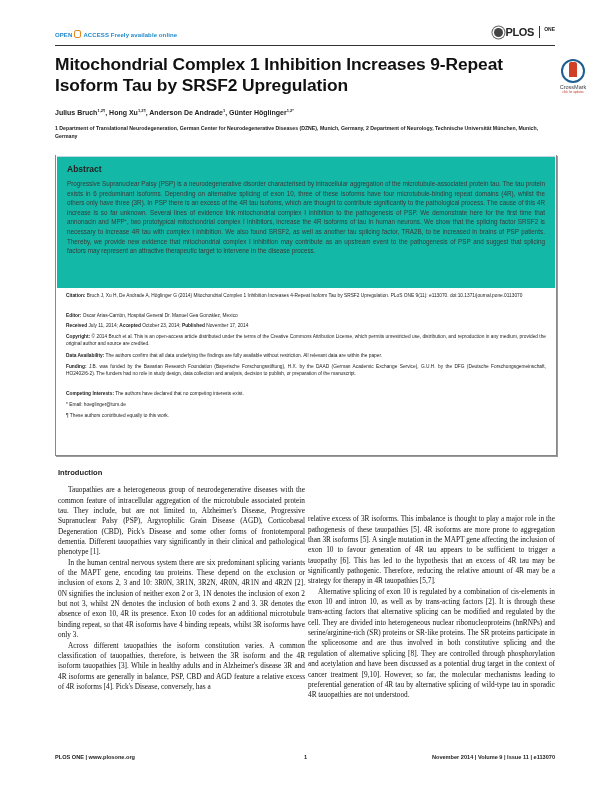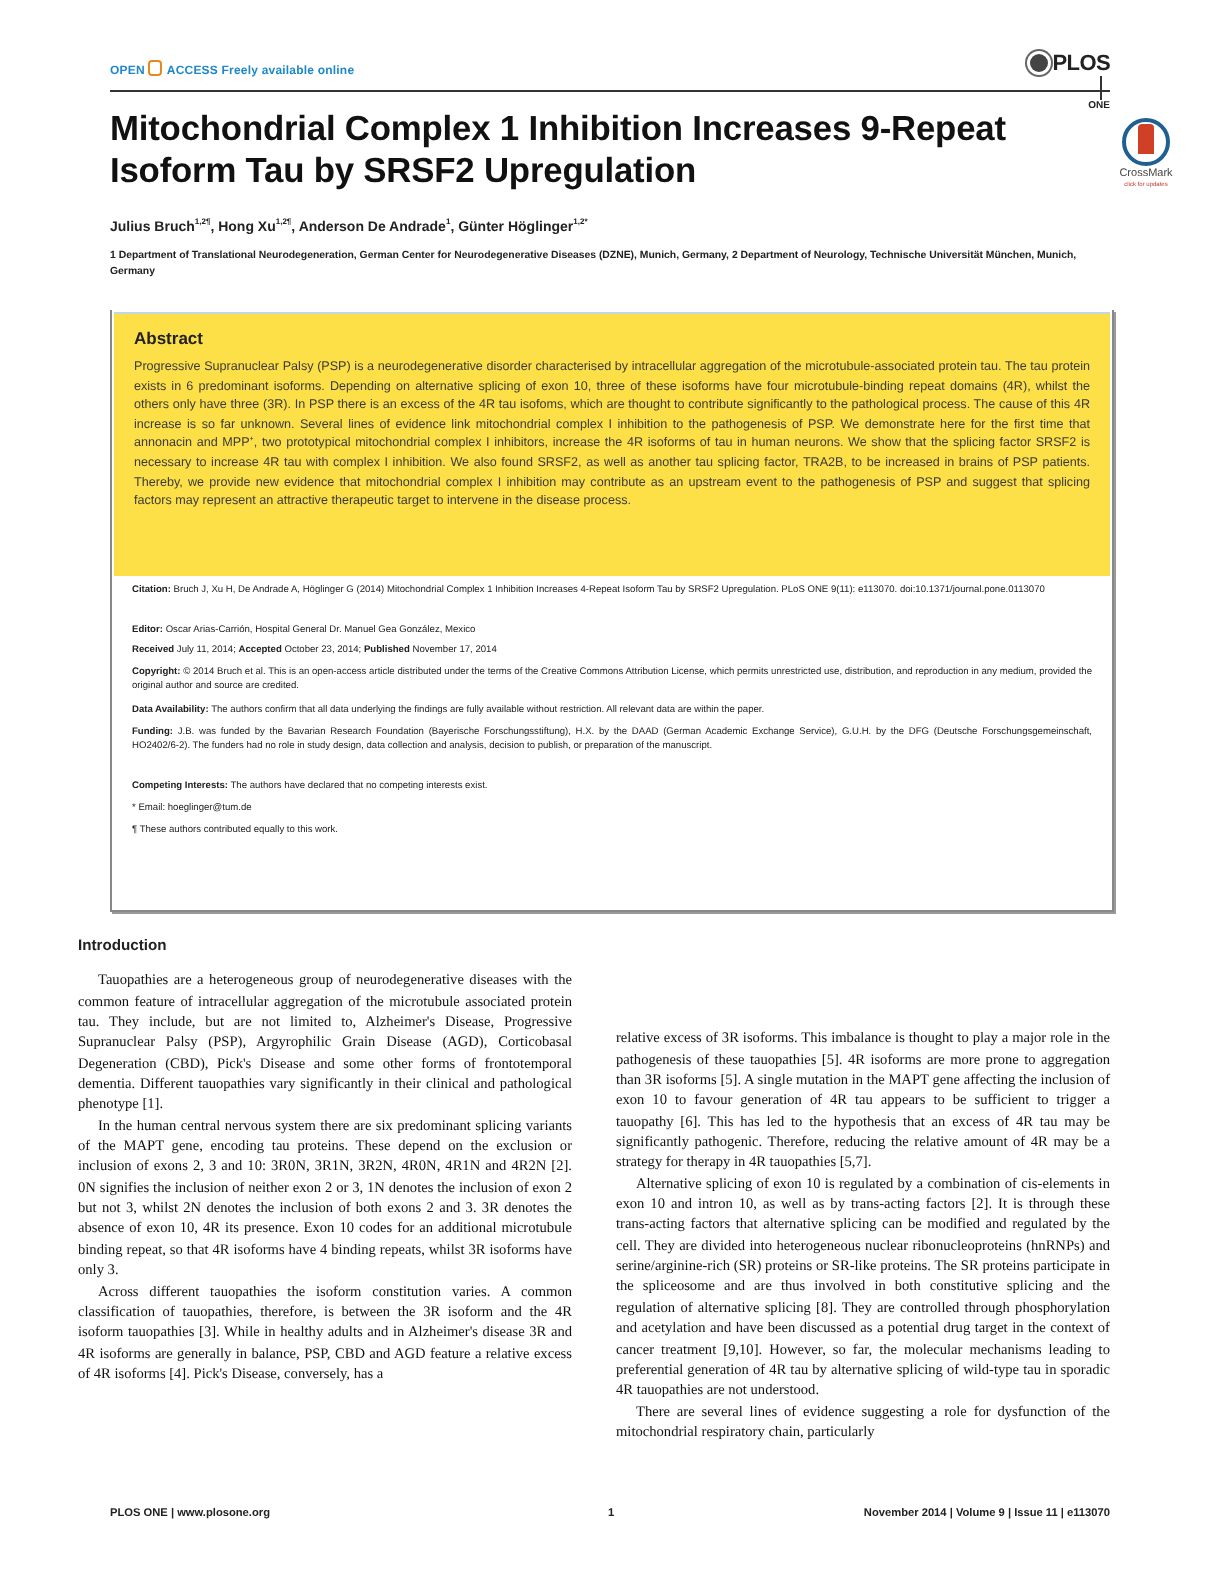--- a/index.html
+++ b/index.html
@@ -1,47 +1,47 @@
 <!DOCTYPE html>
 <html><head>
 <meta charset="utf-8">
 <style>
   html, body { margin: 0; padding: 0; background: #ffffff; }
   body { width: 612px; height: 791px; position: relative; overflow: hidden; font-family: "Liberation Sans", sans-serif; color: #111; }
 
   .topbar { position: absolute; left: 55px; top: 25px; width: 500px; height: 20px; border-bottom: 1.2px solid #333; }
   .oa { position: absolute; left: 0; top: 5px; font-size: 6px; font-weight: bold; color: #1e88c8; letter-spacing: 0.1px; white-space: nowrap; }
   .oa .lock { display: inline-block; width: 5px; height: 6px; border: 1px solid #e58a1f; border-radius: 2px; margin: 0 2px; vertical-align: -1px; background: #fff; }
-  .plos { position: absolute; right: 0; top: 1px; display: flex; align-items: flex-end; flex-direction: column; }
+  .plos { position: absolute; right: 0; top: 1px; display: flex; align-items: flex-start; }
   .plos-logo { font-size: 11px; font-weight: bold; color: #222; letter-spacing: -0.3px; }
   .plos-logo .splat { display: inline-block; width: 9px; height: 9px; border-radius: 50%; background: #444; margin-right: 2px; vertical-align: -1px; box-shadow: 0 0 0 1.5px #fff, 0 0 0 2.5px #666; }
   .plos-sep { width: 1px; height: 12px; background: #333; margin: 0 4px 0 5px; }
   .plos-one { font-size: 5px; font-weight: bold; color: #222; }
 
   .title { position: absolute; left: 55px; top: 54px; width: 470px; font-size: 17.4px; font-weight: bold; line-height: 21px; color: #111; letter-spacing: -0.1px; }
   .crossmark { position: absolute; left: 553px; top: 59px; width: 40px; text-align: center; }
   .cm-circle { width: 20px; height: 20px; margin: 0 auto; border-radius: 50%; border: 2px solid #1f5f91; background: #fff; position: relative; }
   .cm-ribbon { position: absolute; left: 6px; top: 1px; width: 8px; height: 15px; background: #d04027; border-radius: 2px 2px 0 0; }
   .cm-text { font-size: 5.5px; color: #444; margin-top: 1px; }
   .cm-sub { font-size: 3px; color: #c0392b; }
 
   .authors { position: absolute; left: 55px; top: 108px; font-size: 7px; font-weight: bold; color: #222; white-space: nowrap; }
   .authors sup { font-size: 4px; }
   .affil { position: absolute; left: 55px; top: 124px; width: 500px; font-size: 5.2px; font-weight: bold; color: #222; line-height: 8px; }
 
   .infobox { position: absolute; left: 55px; top: 155px; width: 500px; height: 300px; border: 1px solid #888; border-top: none; box-shadow: 1px 1px 0 #999; }
-  .abstract { position: absolute; left: 1px; top: 1px; width: 498px; height: 131px; background: #fde047; border-top: 1px solid #c2d6e8; }
+  .abstract { position: absolute; left: 1px; top: 1px; width: 498px; height: 131px; background: #14b8a6; border-top: 1px solid #c2d6e8; }
   .abs-title { position: absolute; left: 10px; top: 7px; font-size: 8.5px; font-weight: bold; color: #222; }
   .abs-text { position: absolute; left: 10px; top: 22px; width: 478px; font-size: 6.3px; line-height: 9.6px; color: #3a3a3a; text-align: justify; }
 
   .meta { position: absolute; left: 10px; width: 480px; font-size: 4.8px; line-height: 7.2px; color: #222; text-align: justify; }
   .meta b { font-weight: bold; }
 
   .col { position: absolute; top: 462px; width: 247px; font-family: "Liberation Serif", serif; font-size: 7.3px; line-height: 10.35px; color: #111; text-align: justify; }
-  .col.left { left: 39px; }
+  .col.left { left: 58px; }
   .col.right { left: 308px; }
   .col p { margin: 0; text-indent: 10px; }
   .col p.noind { text-indent: 0; margin-top: 36px; }
   .sec-h { font-family: "Liberation Sans", sans-serif; font-size: 7.6px; font-weight: bold; margin: 6px 0 7px 0; color: #222; }
 
   .footer-l { position: absolute; left: 55px; top: 754px; font-size: 5.6px; font-weight: bold; color: #222; }
   .footer-c { position: absolute; left: 304px; top: 754px; font-size: 5.6px; font-weight: bold; color: #222; }
   .footer-r { position: absolute; right: 57px; top: 754px; font-size: 5.6px; font-weight: bold; color: #222; }
 </style>
 </head>
@@ -98,18 +98,17 @@
   <div class="sec-h">Introduction</div>
   <p>Tauopathies are a heterogeneous group of neurodegenerative diseases with the common feature of intracellular aggregation of the microtubule associated protein tau. They include, but are not limited to, Alzheimer's Disease, Progressive Supranuclear Palsy (PSP), Argyrophilic Grain Disease (AGD), Corticobasal Degeneration (CBD), Pick's Disease and some other forms of frontotemporal dementia. Different tauopathies vary significantly in their clinical and pathological phenotype [1].</p>
   <p>In the human central nervous system there are six predominant splicing variants of the MAPT gene, encoding tau proteins. These depend on the exclusion or inclusion of exons 2, 3 and 10: 3R0N, 3R1N, 3R2N, 4R0N, 4R1N and 4R2N [2]. 0N signifies the inclusion of neither exon 2 or 3, 1N denotes the inclusion of exon 2 but not 3, whilst 2N denotes the inclusion of both exons 2 and 3. 3R denotes the absence of exon 10, 4R its presence. Exon 10 codes for an additional microtubule binding repeat, so that 4R isoforms have 4 binding repeats, whilst 3R isoforms have only 3.</p>
   <p>Across different tauopathies the isoform constitution varies. A common classification of tauopathies, therefore, is between the 3R isoform and the 4R isoform tauopathies [3]. While in healthy adults and in Alzheimer's disease 3R and 4R isoforms are generally in balance, PSP, CBD and AGD feature a relative excess of 4R isoforms [4]. Pick's Disease, conversely, has a</p>
 </div>
 
 <div class="col right">
   <div class="sec-h" style="visibility:hidden;">&nbsp;</div>
   <p class="noind">relative excess of 3R isoforms. This imbalance is thought to play a major role in the pathogenesis of these tauopathies [5]. 4R isoforms are more prone to aggregation than 3R isoforms [5]. A single mutation in the MAPT gene affecting the inclusion of exon 10 to favour generation of 4R tau appears to be sufficient to trigger a tauopathy [6]. This has led to the hypothesis that an excess of 4R tau may be significantly pathogenic. Therefore, reducing the relative amount of 4R may be a strategy for therapy in 4R tauopathies [5,7].</p>
   <p>Alternative splicing of exon 10 is regulated by a combination of cis-elements in exon 10 and intron 10, as well as by trans-acting factors [2]. It is through these trans-acting factors that alternative splicing can be modified and regulated by the cell. They are divided into heterogeneous nuclear ribonucleoproteins (hnRNPs) and serine/arginine-rich (SR) proteins or SR-like proteins. The SR proteins participate in the spliceosome and are thus involved in both constitutive splicing and the regulation of alternative splicing [8]. They are controlled through phosphorylation and acetylation and have been discussed as a potential drug target in the context of cancer treatment [9,10]. However, so far, the molecular mechanisms leading to preferential generation of 4R tau by alternative splicing of wild-type tau in sporadic 4R tauopathies are not understood.</p>
-  <p>There are several lines of evidence suggesting a role for dysfunction of the mitochondrial respiratory chain, particularly</p>
 </div>
 
 <div class="footer-l">PLOS ONE | www.plosone.org</div>
 <div class="footer-c">1</div>
 <div class="footer-r">November 2014 | Volume 9 | Issue 11 | e113070</div>
 
 </body></html>

